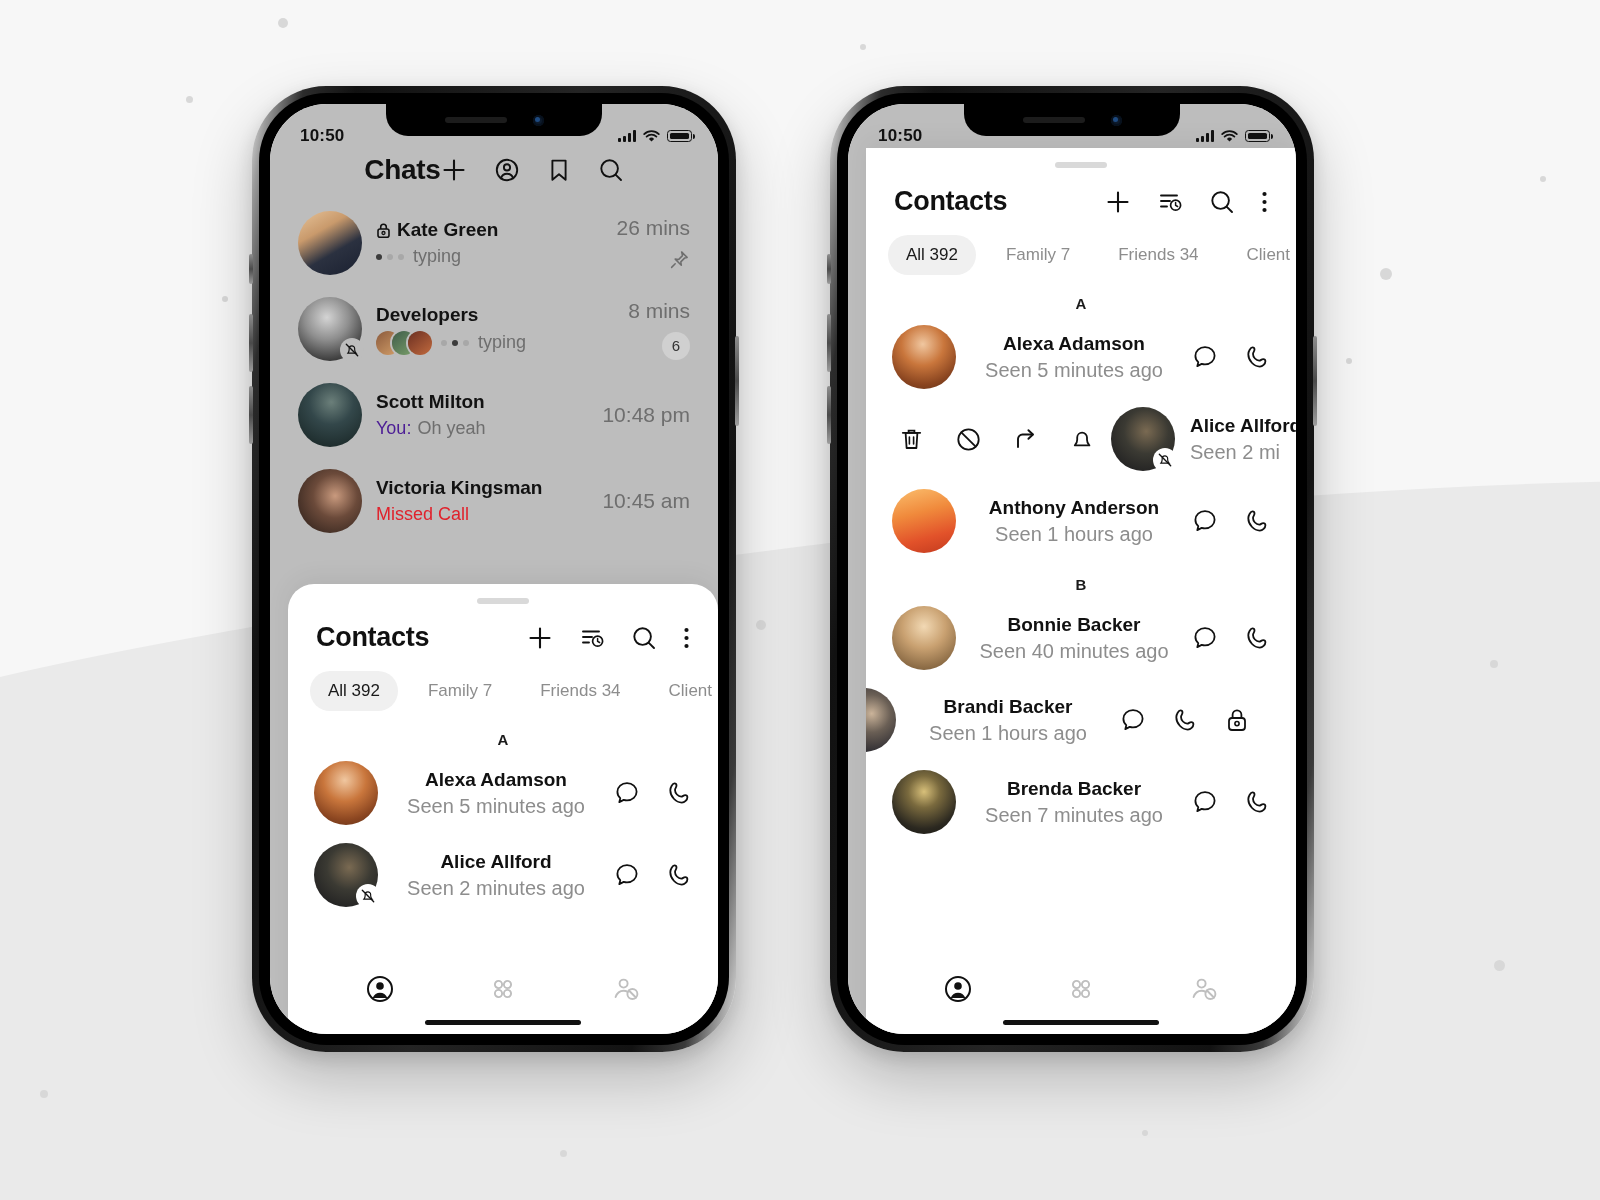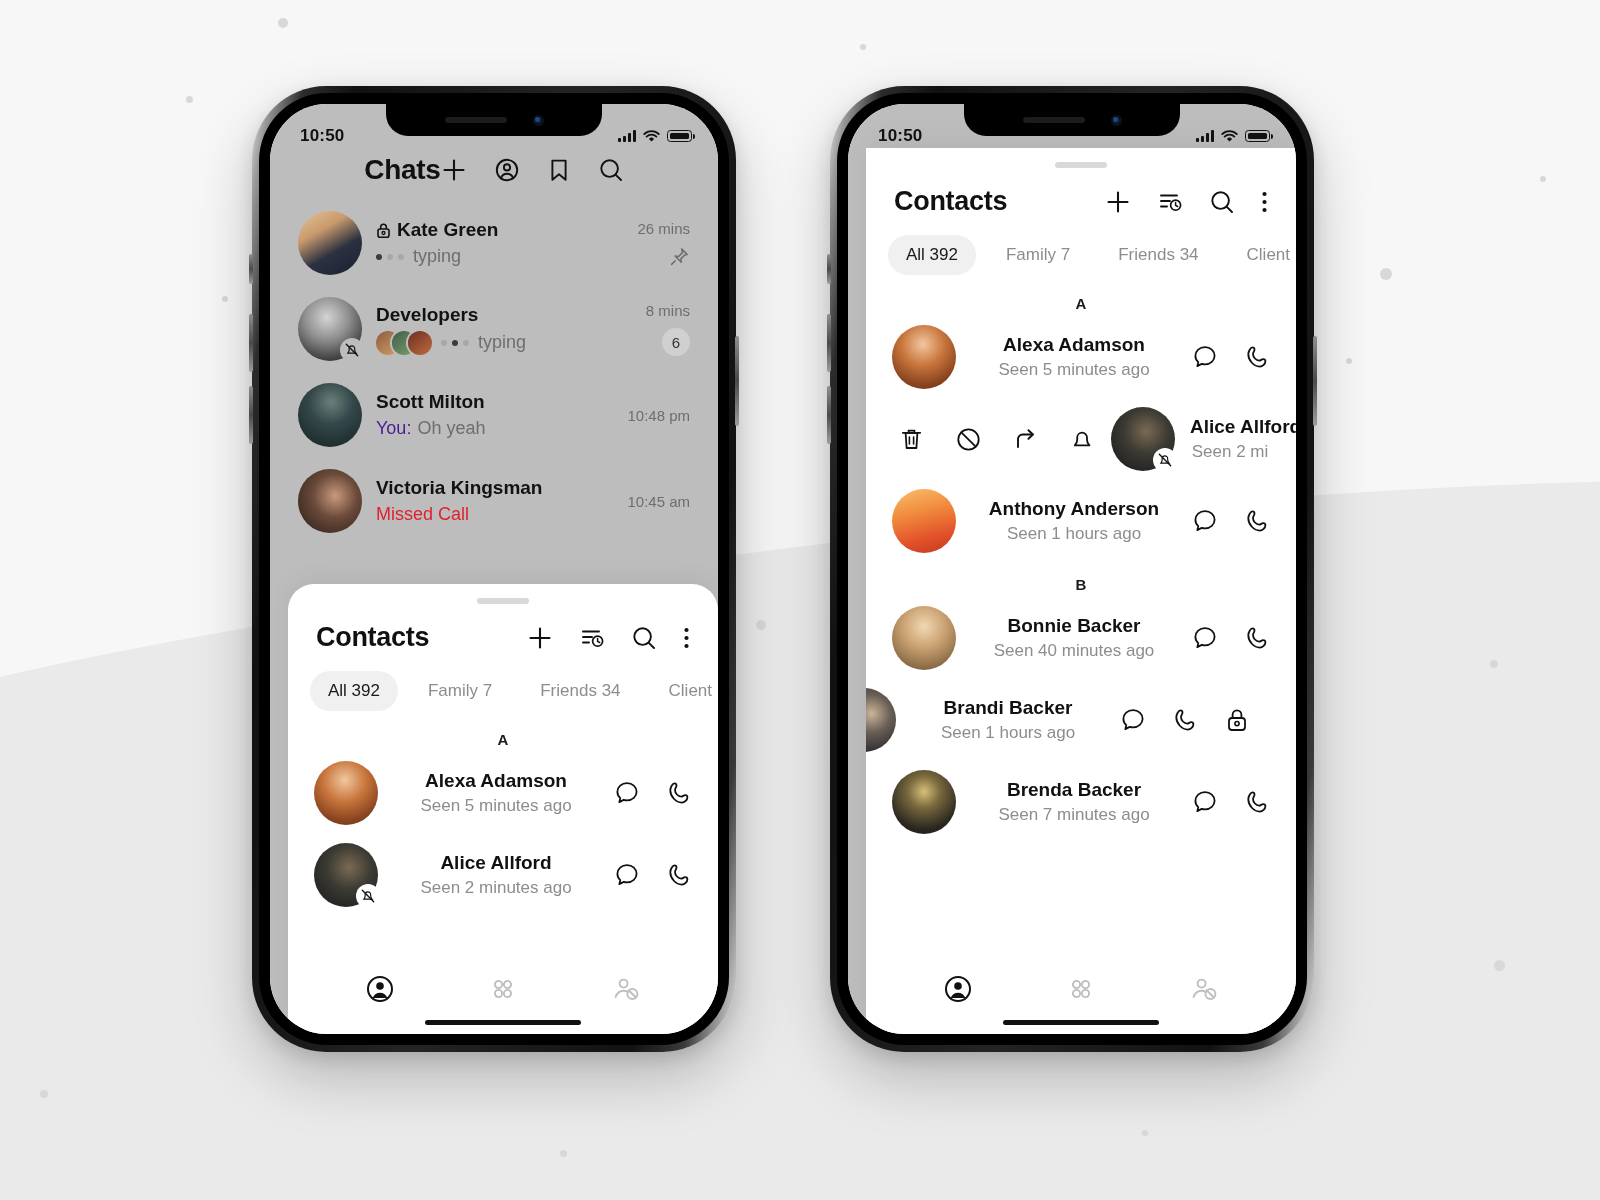--- a/index.html
+++ b/index.html
@@ -99,21 +99,21 @@
   .chat-row { display: flex; align-items: center; padding: 11px 28px; gap: 14px; }
   .avatar { border-radius: 50%; flex: none; position: relative; overflow: visible;
             background-size: cover; background-position: center; }
   .av-64 { width: 64px; height: 64px; }
   .chat-main { flex: 1; min-width: 0; }
   .chat-name { font-size: 19px; font-weight: 700; color: #121212; display: flex; align-items: center; gap: 6px; }
   .chat-sub { font-size: 18px; color: #6e6e6e; margin-top: 5px; display: flex; align-items: center; gap: 9px; }
   .chat-sub .you { color: #4c1d95; font-weight: 500; }
   .chat-sub .missed { color: #e0222c; font-weight: 500; }
   .chat-right { text-align: right; flex: none; display: flex; flex-direction: column; align-items: flex-end; gap: 9px; }
-  .chat-time { font-size: 15px; color: #6e6e6e; }
+  .chat-time { font-size: 21px; color: #6e6e6e; }
   .badge-count {
     min-width: 28px; height: 28px; border-radius: 14px; background: #d0d0d0;
     display: flex; align-items: center; justify-content: center;
     font-size: 15px; color: #333; font-weight: 500; padding: 0 7px;
   }
   .dots3 { display: inline-flex; align-items: center; gap: 5px; }
   .dots3 b { width: 6px; height: 6px; border-radius: 50%; background: #a8a8a8; display: block; }
   .dots3 b.on { background: #3c3c3c; }
   .stack { display: inline-flex; align-items: center; }
   .stack .sav { width: 24px; height: 24px; border-radius: 50%; background-size: cover;
@@ -140,21 +140,21 @@
 
   .tabs { display: flex; align-items: center; gap: 12px; padding: 8px 22px 6px 22px; overflow: hidden; white-space: nowrap; }
   .tab { font-size: 17px; color: #8d8d8d; padding: 10px 18px; border-radius: 20px; flex: none; }
   .tab.active { background: #f0f0f0; color: #1a1a1a; font-weight: 500; }
 
   .section-letter { font-size: 15px; font-weight: 600; color: #1a1a1a; padding: 14px 30px 4px 30px; }
 
   .ct-row { display: flex; align-items: center; padding: 9px 26px; gap: 15px; }
   .ct-main { flex: 1; min-width: 0; }
   .ct-name { font-size: 19px; font-weight: 700; color: #111; }
-  .ct-sub { font-size: 17px; color: #8d8d8d; margin-top: 4px; }
+  .ct-sub { font-size: 20px; color: #8d8d8d; margin-top: 4px; }
   .ct-acts { display: flex; align-items: center; gap: 26px; flex: none; }
 
   
   .swipe-row { position: relative; display: flex; align-items: center; padding: 9px 26px; gap: 15px; overflow: hidden; }
   .swipe-actions { display: flex; align-items: center; gap: 30px; flex: none; padding-left: 6px; }
   .swipe-content { display: flex; align-items: center; gap: 15px; flex: 1; min-width: 0; }
 
   .bottombar { margin-top: auto; display: flex; align-items: center; justify-content: space-around; padding: 16px 30px 0 30px; }
   .home-ind { width: 156px; height: 5px; border-radius: 3px; background: #111; margin: 16px auto 9px; }
 

